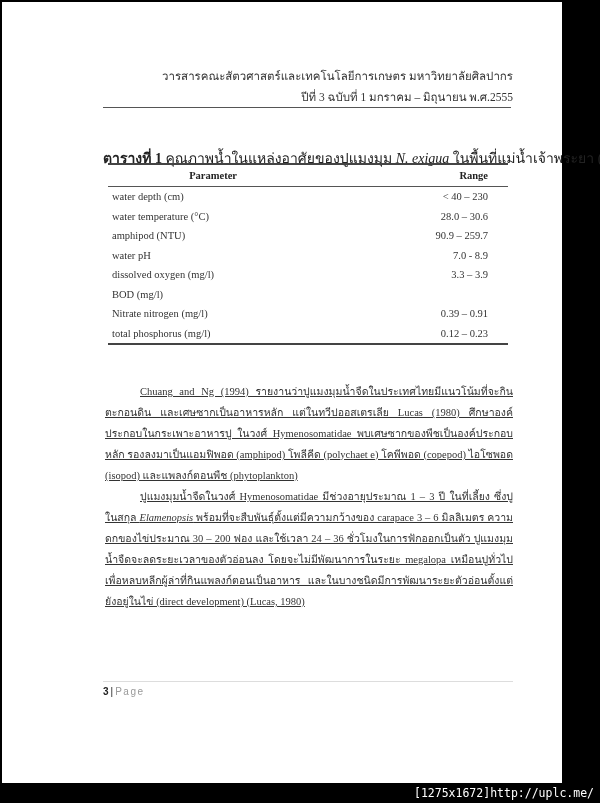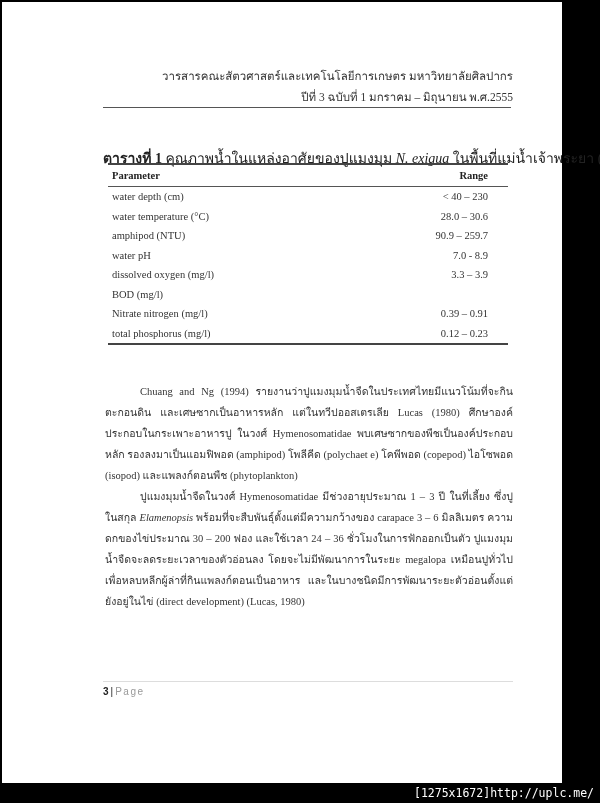--- a/index.html
+++ b/index.html
@@ -24,28 +24,28 @@
     .caption b { font-weight: bold; }
     .caption i { font-style: italic; }
     .table {
       position: absolute; left: 106px; top: 161px; width: 400px;
       border-top: 2px solid #444; border-bottom: 2px solid #444;
     }
     .trow { display: flex; height: 19.5px; align-items: center; font-size: 10.5px; color: #333; }
     .trow.head { font-weight: bold; height: 21px; border-bottom: 1px solid #555; color: #222; }
     .trow .c1 { width: 160px; padding-left: 4px; }
     .trow .c2 { flex: 1; text-align: right; padding-right: 20px; }
-    .trow.head .c1 { text-align: left; width: 125px; }
+    .trow.head .c1 { text-align: right; width: 125px; }
     .trow.head .c2 { padding-left: 40px; }
     .body {
       position: absolute; left: 103px; top: 379px; width: 408px; font-size: 10.5px; line-height: 21px; color: #333;
       text-align: justify;
     }
     .body p { margin: 0; }
-    .body .indent { text-indent: 35px; }
+    .body .indent { text-indent: 35px; text-decoration: underline; }
     .footer-rule { position: absolute; left: 101px; width: 410px; top: 679px; height: 1px; background: #ddd; }
     .footer {
       position: absolute; left: 101px; top: 684px; font-family: "Liberation Sans", "DejaVu Sans", sans-serif;
       font-size: 10px; color: #999; letter-spacing: 1.5px;
     }
     .footer .num { color: #222; font-weight: bold; letter-spacing: 0; }
     .footer .sep { color: #222; letter-spacing: 0; margin: 0 2px; }
     .watermark {
       position: absolute; right: 6px; top: 784px; font-family: "DejaVu Sans Mono", "Liberation Mono", monospace;
       font-size: 11.5px; color: #fff; line-height: 18px;

